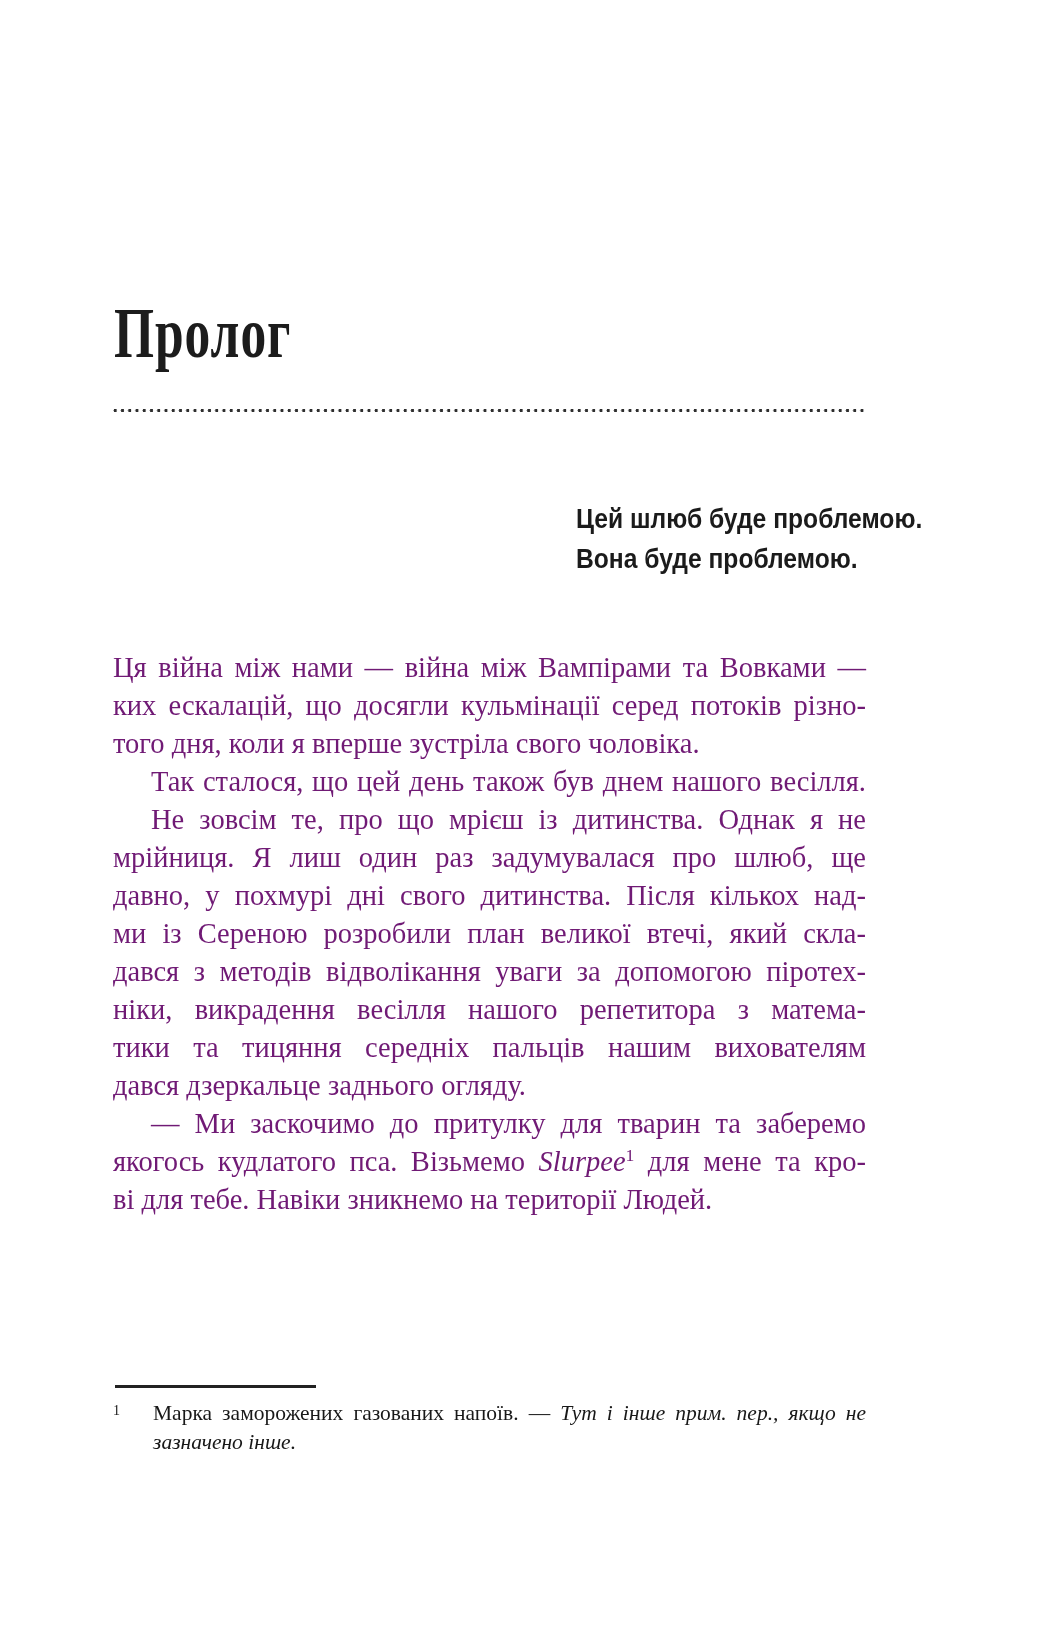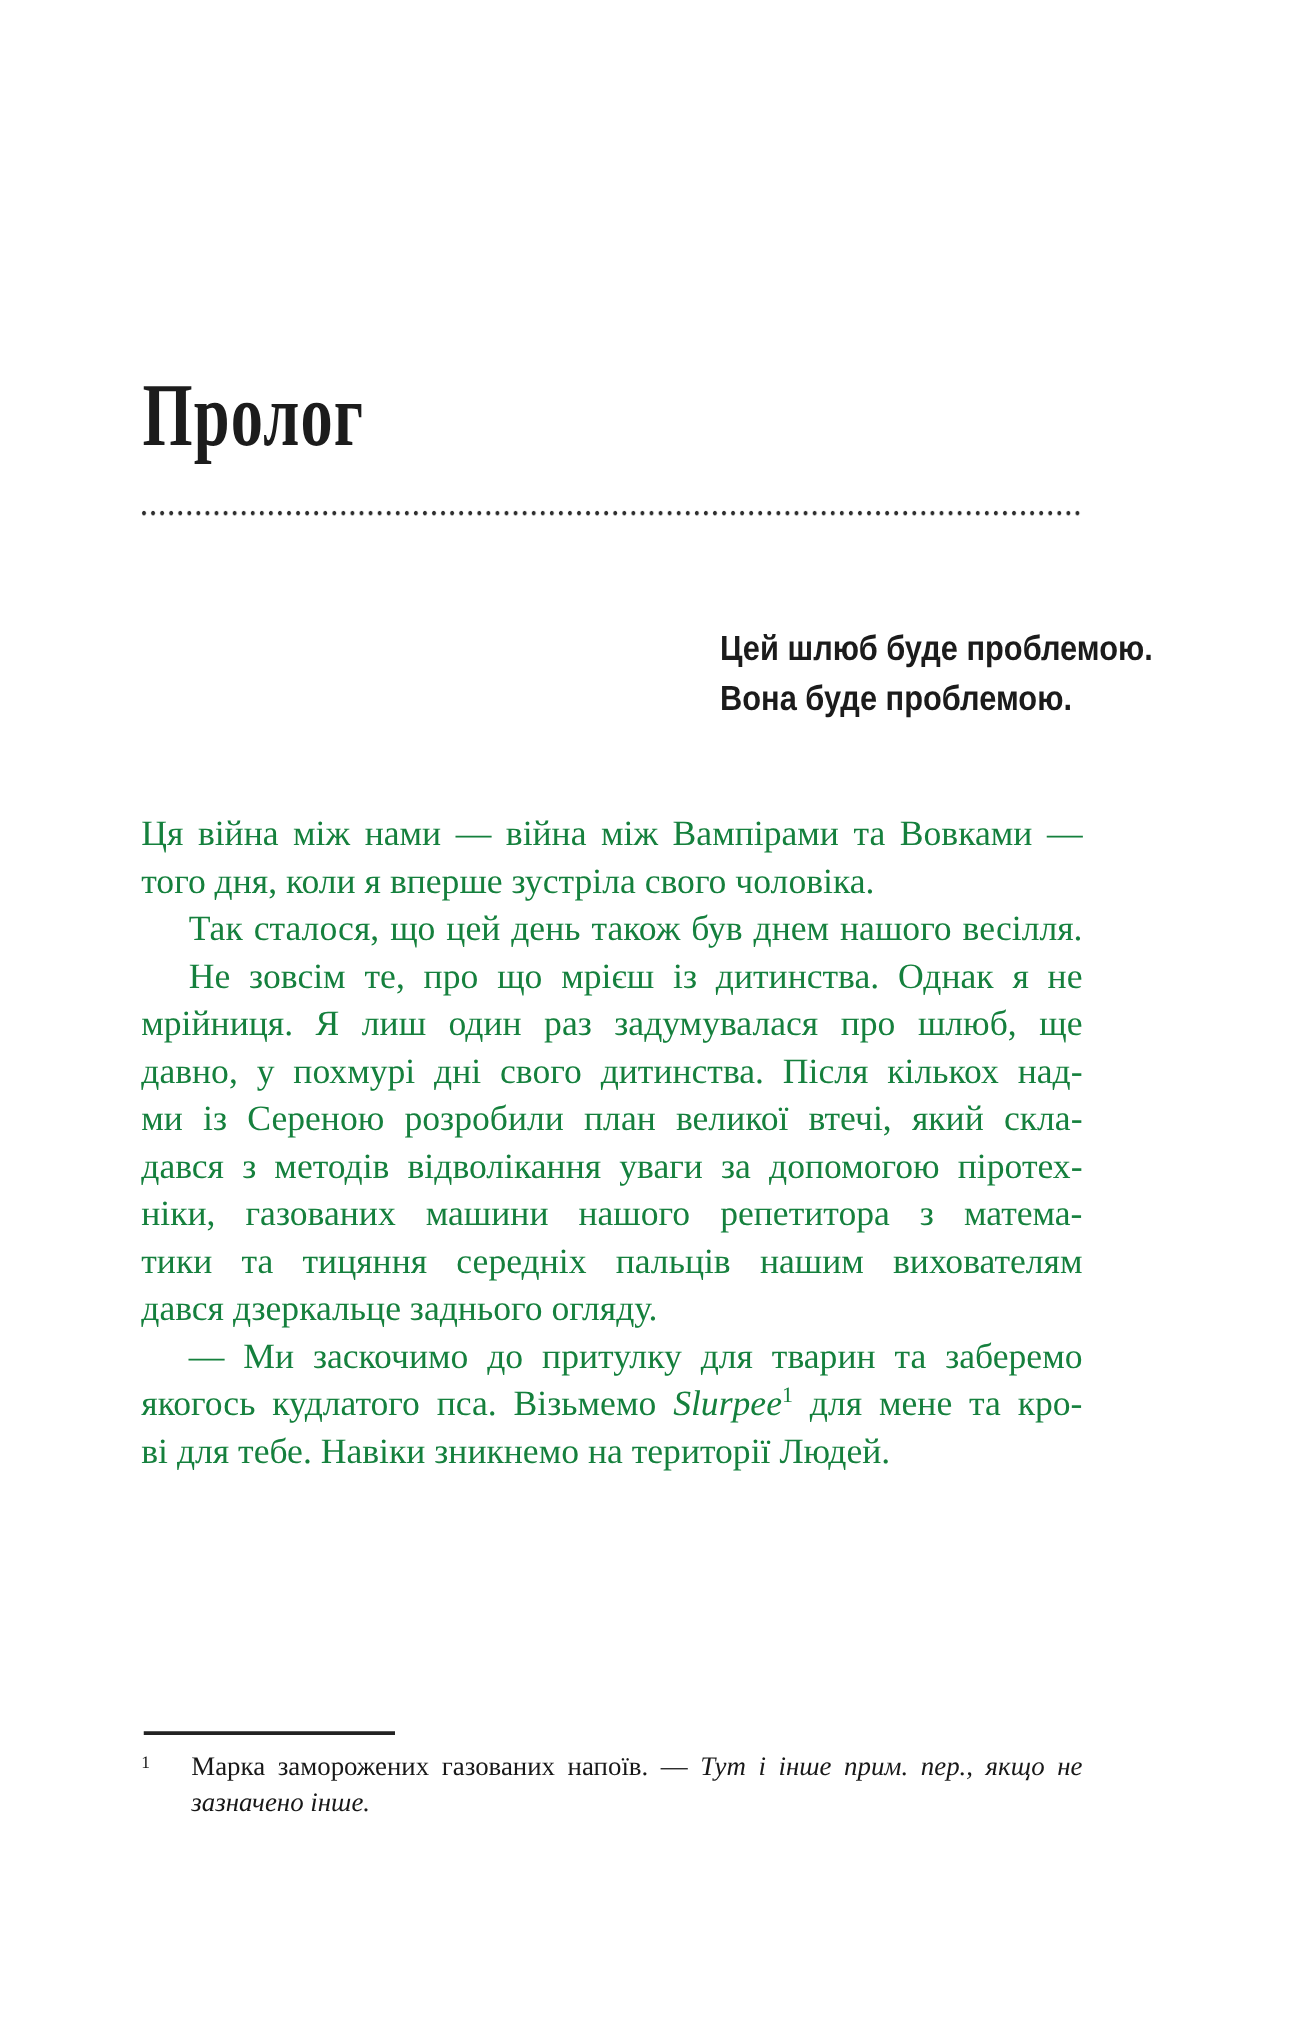--- a/index.html
+++ b/index.html
@@ -49,21 +49,21 @@
     transform-origin:left top;
     white-space:nowrap;
   }
   .bodytext{
     position:absolute;
     left:113px;
     top:649px;
     width:753px;
     font-size:28.5px;
     line-height:38px;
-    color:#15803d;
+    color:#701a75;
   }
   .line{text-align:left;}
   .line.stretch{text-align:justify;text-align-last:justify;}
   .line.indent{text-indent:38px;}
   .it{font-style:italic;font-family:Liberation Serif, serif;}
   sup{font-size:0.62em;line-height:0;vertical-align:super;}
   .fn-divider{
     position:absolute;
     left:115px;
     top:1385px;
@@ -98,28 +98,29 @@
 
   <div class="dotted"></div>
 
   <div class="epigraph">
       <div class="line"><span>Цей шлюб буде проблемою.</span></div>
       <div class="line"><span>Вона буде проблемою.</span></div>
     </div>
 
   <div class="bodytext">
       <div class="line stretch"><span>Ця війна між нами — війна між Вампірами та Вовками —</span></div>
+      <div class="line stretch"><span>ких ескалацій, що досягли кульмінації серед потоків різно-</span></div>
       <div class="line"><span>того дня, коли я вперше зустріла свого чоловіка.</span></div>
       <div class="line indent stretch"><span>Так сталося, що цей день також був днем нашого весілля.</span></div>
       <div class="line indent stretch"><span>Не зовсім те, про що мрієш із дитинства. Однак я не</span></div>
       <div class="line stretch"><span>мрійниця. Я лиш один раз задумувалася про шлюб, ще</span></div>
       <div class="line stretch"><span>давно, у похмурі дні свого дитинства. Після кількох над-</span></div>
       <div class="line stretch"><span>ми із Сереною розробили план великої втечі, який скла-</span></div>
       <div class="line stretch"><span>дався з методів відволікання уваги за допомогою піротех-</span></div>
-      <div class="line stretch"><span>ніки, газованих машини нашого репетитора з матема-</span></div>
+      <div class="line stretch"><span>ніки, викрадення весілля нашого репетитора з матема-</span></div>
       <div class="line stretch"><span>тики та тицяння середніх пальців нашим вихователям</span></div>
       <div class="line"><span>дався дзеркальце заднього огляду.</span></div>
       <div class="line indent stretch"><span>— Ми заскочимо до притулку для тварин та заберемо</span></div>
       <div class="line stretch"><span>якогось кудлатого пса. Візьмемо </span><span class="it">Slurpee</span><sup>1</sup><span> для мене та кро-</span></div>
       <div class="line"><span>ві для тебе. Навіки зникнемо на території Людей.</span></div>
     </div>
 
   <div class="fn-divider"></div>
 
   <div class="footnote">

